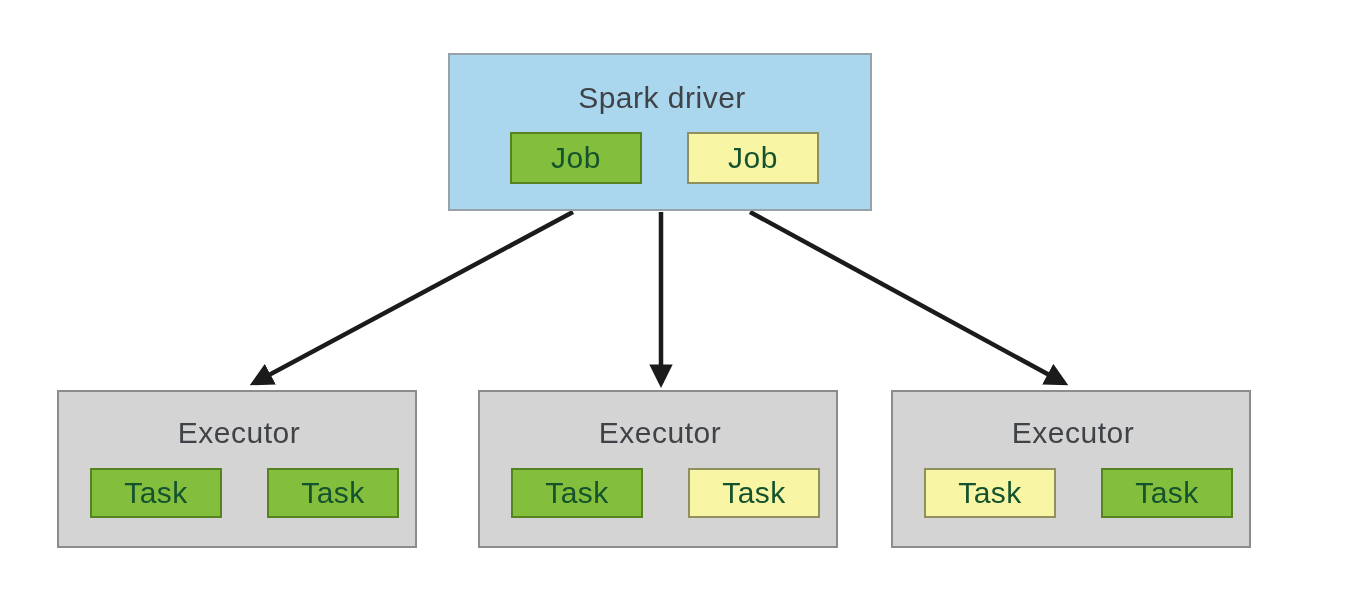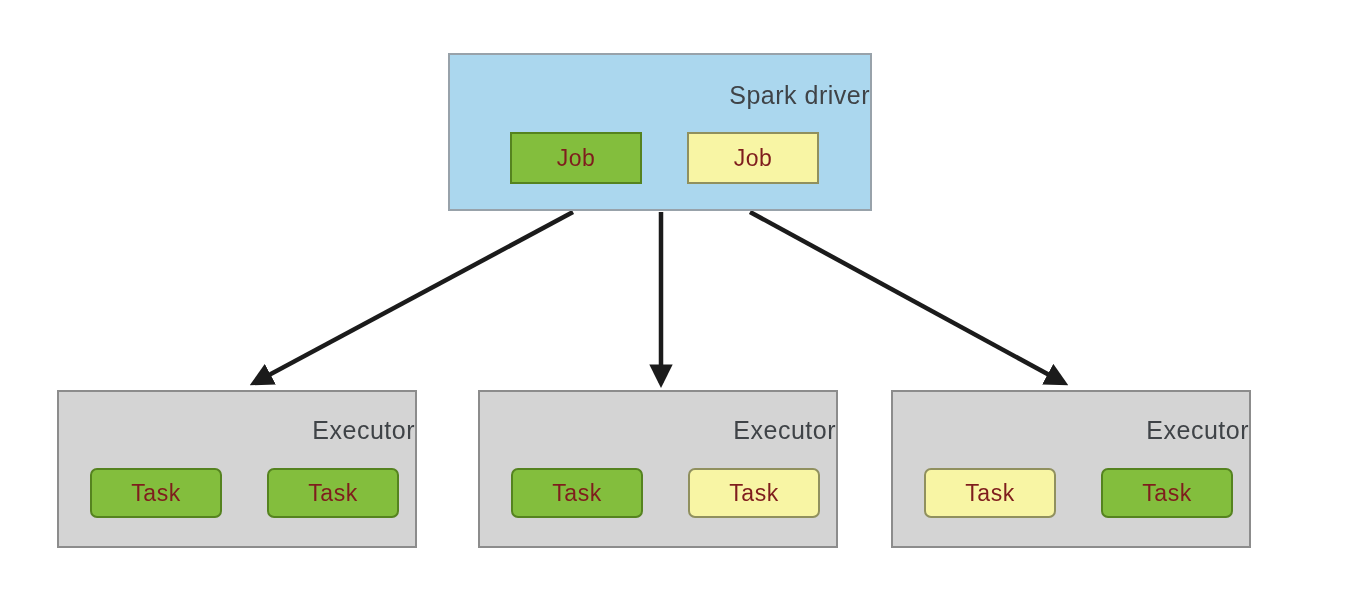--- a/index.html
+++ b/index.html
@@ -38,51 +38,51 @@
     width: 360px; height: 158px;
     background: var(--executor-fill, #d4d4d4);
     border: 2px solid var(--executor-border, #8c8c8c);
   }
   .executor.e1 { left: 57px; }
   .executor.e2 { left: 478px; }
   .executor.e3 { left: 891px; }
   .node-title {
     position: absolute;
     left: 4px; right: 0;
-    text-align: right;
-    font-size: 25px;
+    text-align: center;
+    font-size: 30px;
     line-height: 1;
     color: var(--text, #3f4347);
     letter-spacing: 0.5px;
   }
   .driver .node-title { top: 28px; }
   .executor .node-title { top: 26px; }
   .chip {
     position: absolute;
     box-sizing: border-box;
     display: flex;
     align-items: center;
     justify-content: center;
-    font-size: 23px;
+    font-size: 30px;
     letter-spacing: 0.5px;
-    color: #7f1d1d;
+    color: #14532d;
     border: 2px solid transparent;
   }
   .chip[data-variant="green"] {
     background: var(--green-fill, #83be3d);
     border-color: var(--green-border, #55831f);
   }
   .chip[data-variant="yellow"] {
     background: var(--yellow-fill, #f8f5a4);
     border-color: var(--yellow-border, #90905e);
   }
   .driver .chip { top: 77px; width: 132px; height: 52px; }
   .driver .chip.c1 { left: 60px; }
   .driver .chip.c2 { left: 237px; }
-  .executor .chip { top: 76px; width: 132px; height: 50px; border-radius: 7px; }
+  .executor .chip { top: 76px; width: 132px; height: 50px; }
   .executor .chip.c1 { left: 31px; }
   .executor .chip.c2 { left: 208px; }
 </style>
 </head>
 <body>
 
 <div class="canvas">
 
   <svg class="arrow-layer" viewBox="0 0 1364 594" xmlns="http://www.w3.org/2000/svg">
     <defs>

